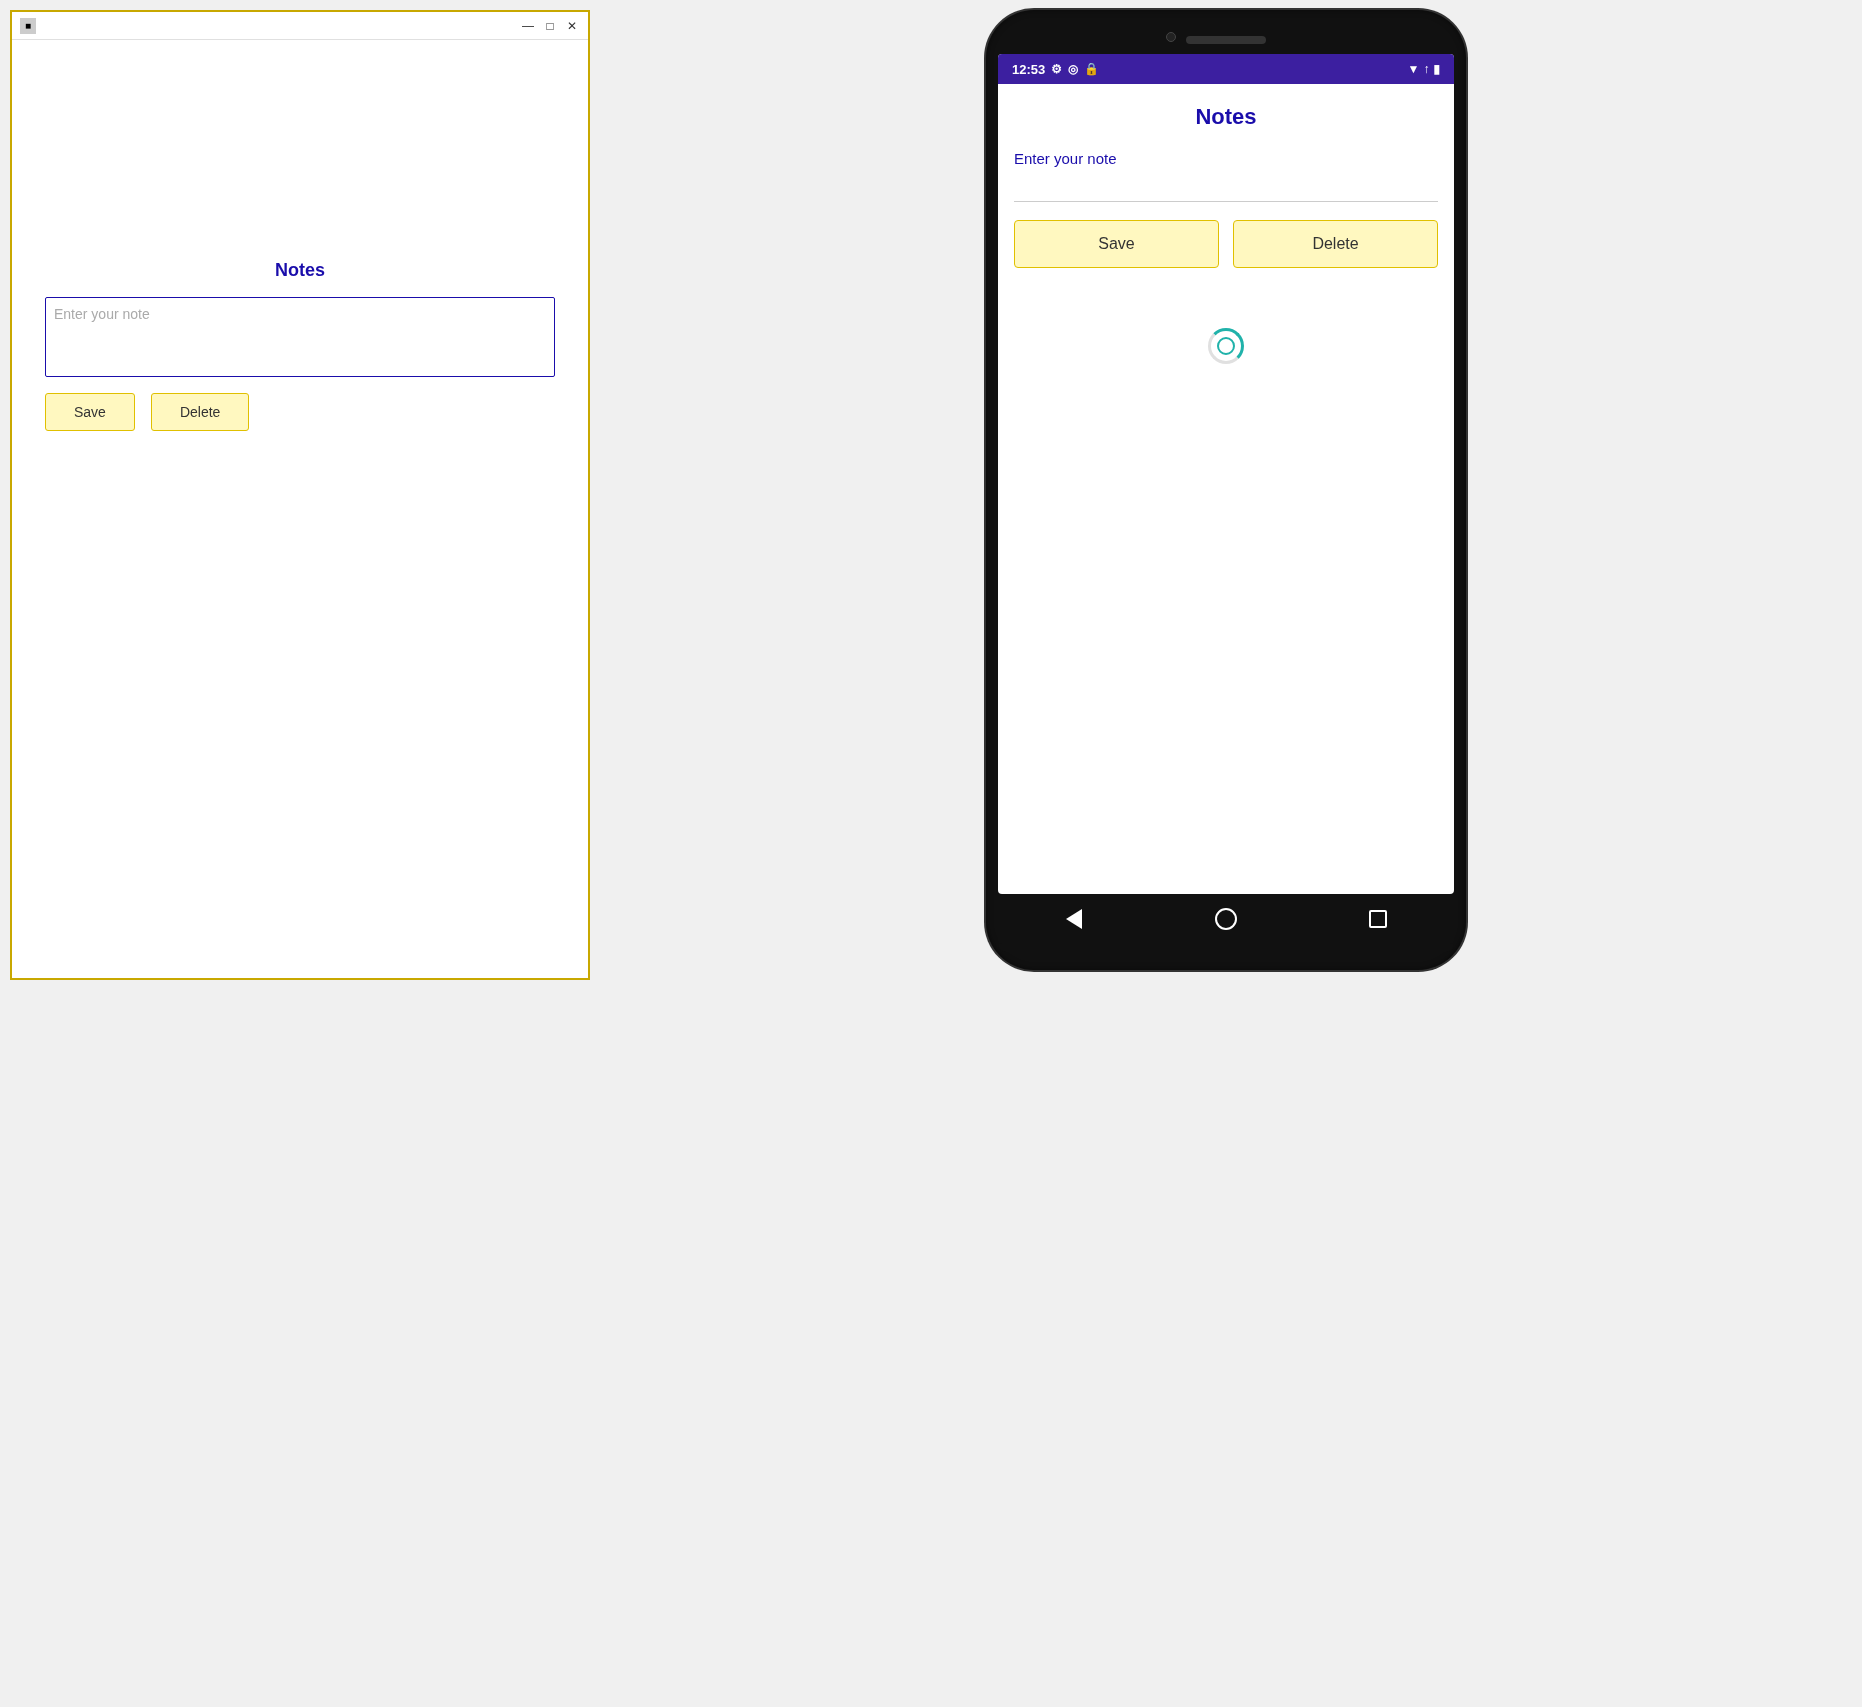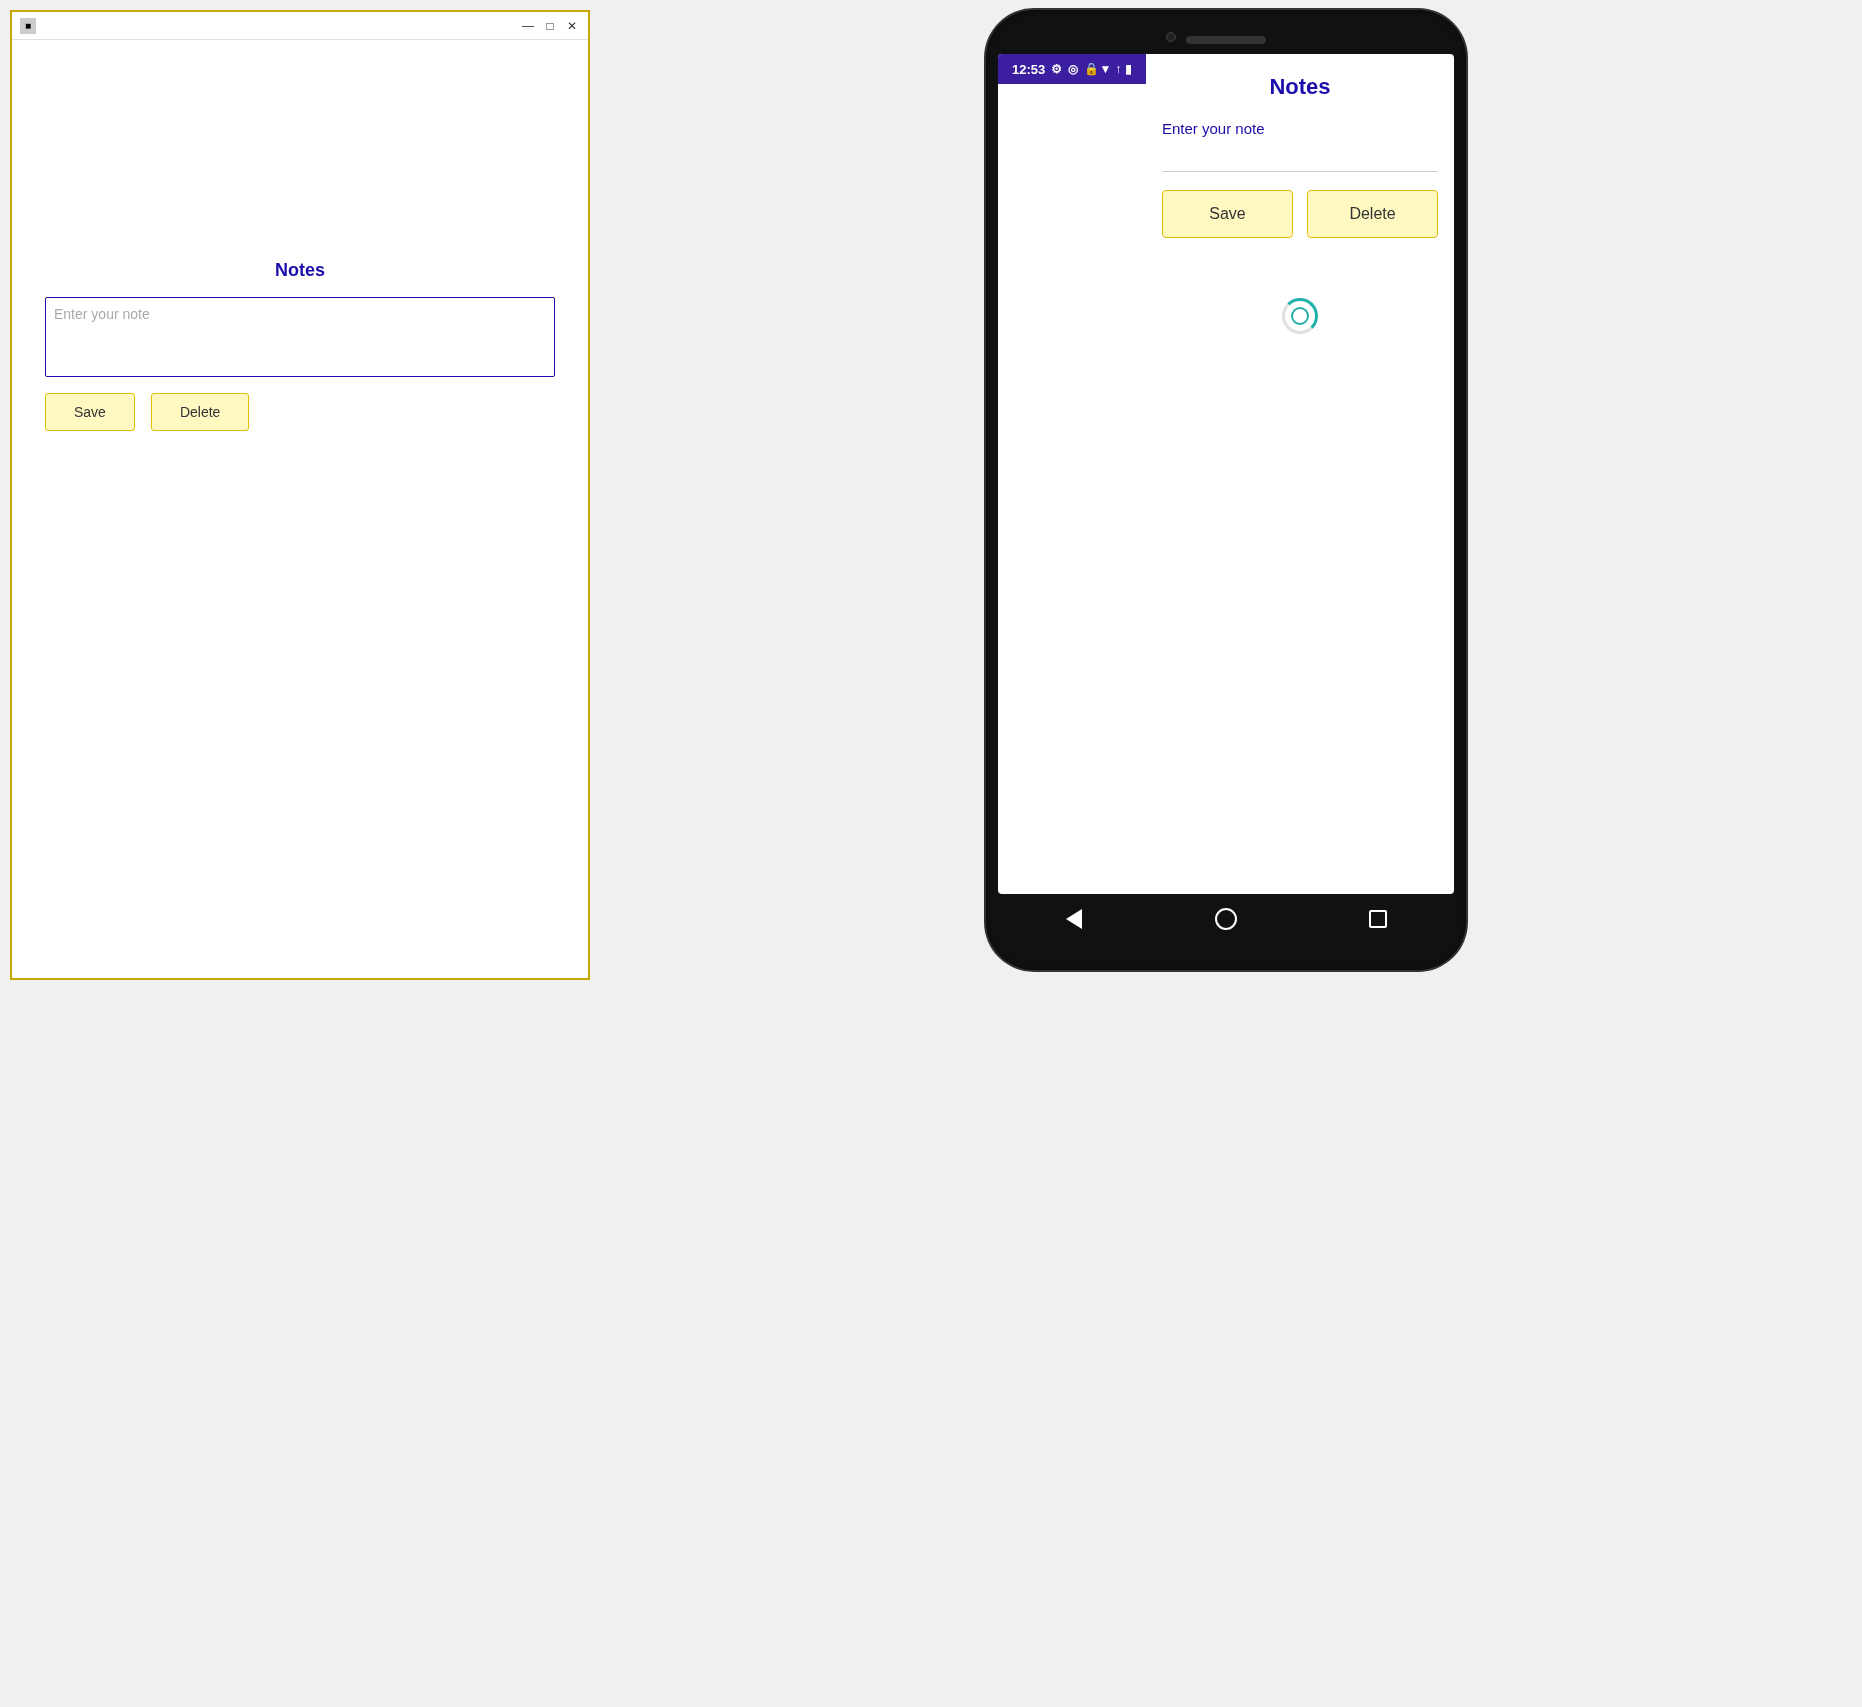--- a/index.html
+++ b/index.html
@@ -170,21 +170,21 @@
       top: 22px;
       left: 50%;
       transform: translateX(-60px);
       border: 1px solid #444;
     }
 
     .phone-screen {
       flex: 1;
       background: #ffffff;
       display: flex;
-      flex-direction: row;
+      flex-direction: column;
       overflow: hidden;
       border-radius: 4px;
     }
 
     .status-bar {
       background: #3c1fa0;
       color: white;
       display: flex;
       align-items: center;
       justify-content: space-between;

